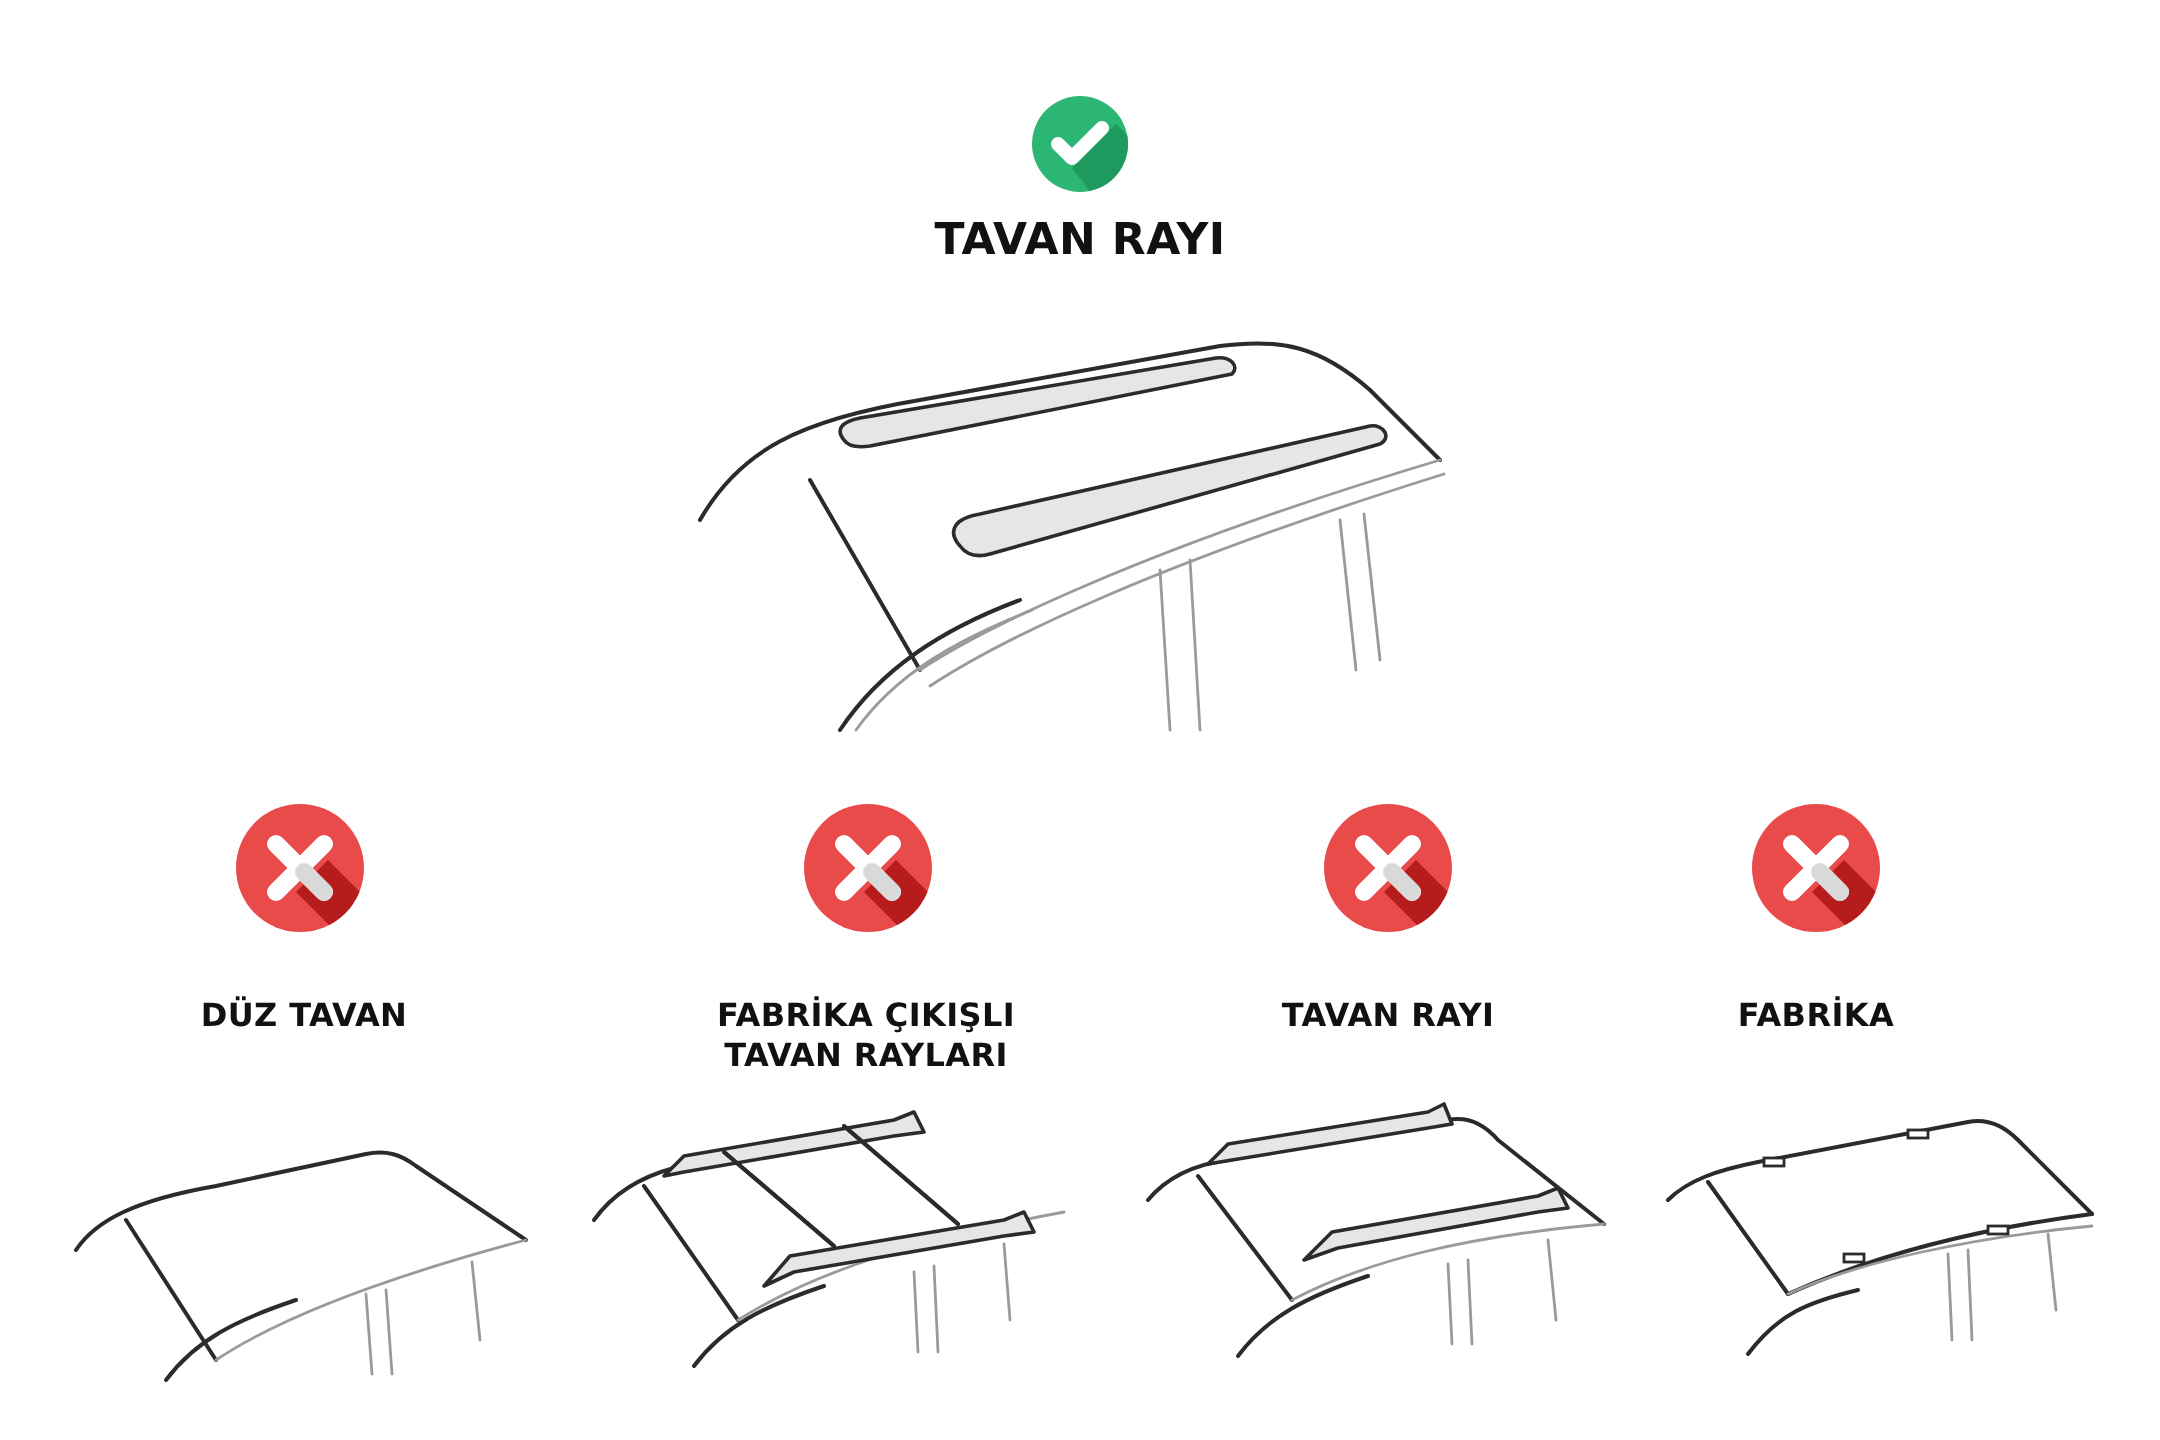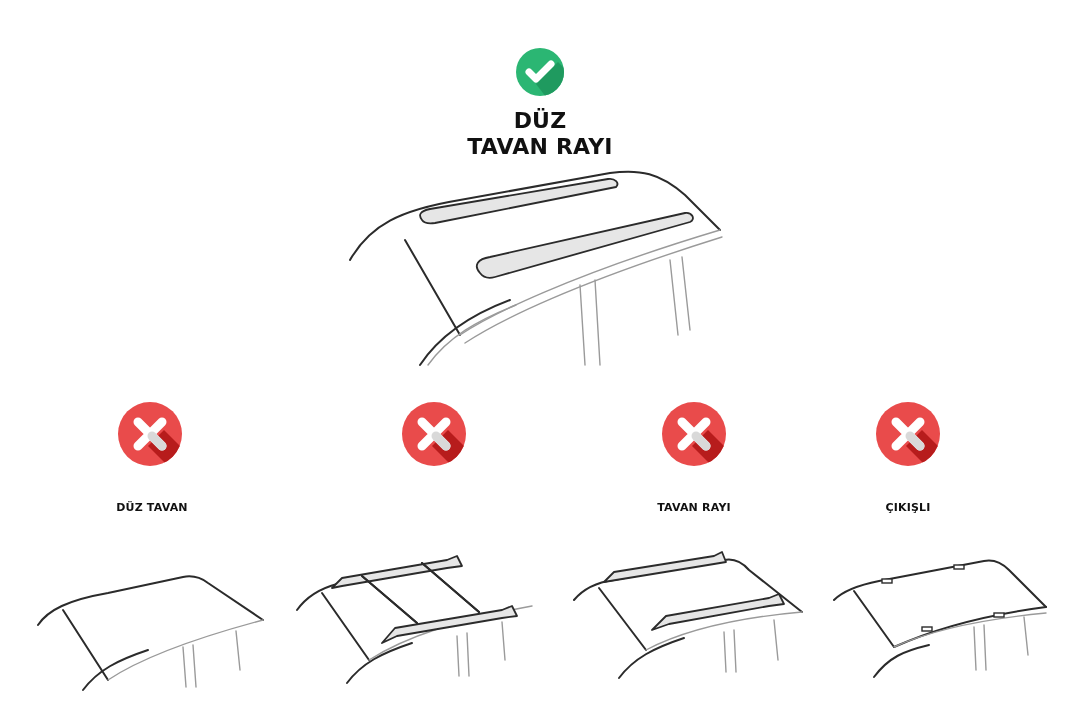--- a/index.html
+++ b/index.html
@@ -1,21 +1,21 @@
 <!DOCTYPE html>
 <html><head>
 <meta charset="utf-8">
 <style>
   html, body { margin:0; padding:0; }
   body { width:1080px; height:720px; background:#ffffff; position:relative; overflow:hidden;
          font-family:"DejaVu Sans","Liberation Sans",sans-serif; }
   .abs { position:absolute; }
   .title { font-weight:bold; color:#111; text-align:center; letter-spacing:0.2px; }
   .main-title { left:440px; width:200px; top:108px; font-size:22px; line-height:26px; }
-  .opt-label { font-size:11px; line-height:20px; width:220px; }
+  .opt-label { font-size:16px; line-height:20px; width:220px; }
   .icon { width:64px; height:64px; }
   svg.car { position:absolute; overflow:visible; }
   .car path, .car line, .car polyline { fill:none; stroke:#2b2b2b; stroke-width:2; stroke-linecap:round; stroke-linejoin:round; }
   .car .thin { stroke:#9a9a9a; stroke-width:1.4; }
   .car .rail { fill:#e6e6e6; stroke:#2b2b2b; stroke-width:1.8; }
 </style>
 </head>
 <body>
 
 <div class="abs" style="left:0;top:0;width:1080px;height:380px;">
@@ -23,21 +23,20 @@
     <defs>
         <clipPath id="cg">
           <circle cx="32" cy="32" r="24"></circle>
         </clipPath>
       </defs>
     <circle cx="32" cy="32" r="24" fill="#2bb673"></circle>
     <polygon clip-path="url(#cg)" points="28,44 50,22 70,42 48,70" fill="#1f9a5f"></polygon>
     <polyline points="21,32 28,39 43,24" fill="none" stroke="#ffffff" stroke-width="7" stroke-linecap="round" stroke-linejoin="round"></polyline>
   </svg>
   <div class="abs title main-title">
-    <div>DÜZ</div>
     <div>TAVAN RAYI</div>
   </div>
 
   <svg class="car" style="left:340px;top:165px;" width="390" height="200" viewBox="0 0 390 200">
     <path d="M10,95 C30,60 60,45 120,35 L270,8 C300,4 320,8 345,30 L380,65"></path>
     <path d="M65,75 L120,170"></path>
     <path d="M120,170 C150,150 230,110 380,65" class="thin"></path>
     <path d="M125,178 C160,155 235,118 382,72" class="thin"></path>
     <path d="M80,200 C100,170 130,150 170,135"></path>
     <path d="M88,200 C108,172 138,155 176,140" class="thin"></path>
@@ -84,20 +83,24 @@
       <defs>
           <clipPath id="c2">
             <circle cx="32" cy="32" r="32"></circle>
           </clipPath>
         </defs>
       <circle cx="32" cy="32" r="32" fill="#e94b4b"></circle>
       <polygon clip-path="url(#c2)" points="30,44 46,28 80,62 64,78" fill="#b71c1c"></polygon>
       <path d="M20,20 L44,44 M44,20 L20,44" stroke="#ffffff" stroke-width="9" stroke-linecap="round"></path>
       <path d="M34,34 L44,44" stroke="#d9d9d9" stroke-width="9" stroke-linecap="round"></path>
     </svg>
+    <div class="abs title opt-label" style="left:18px;top:108px;">
+      <div>FABRİKA ÇIKIŞLI</div>
+      <div>TAVAN RAYLARI</div>
+    </div>
     <svg class="car" style="left:-8px;top:158px;" width="240" height="140" viewBox="0 0 240 140">
       <path d="M0,62 C10,48 25,40 40,36"></path>
       <path d="M25,45 L72,112"></path>
       <path d="M72,112 C110,88 160,72 235,58" class="thin"></path>
       <path d="M50,135 C65,115 85,105 115,95"></path>
       <path class="rail" d="M35,40 L45,30 L150,12 L160,8 L165,18 L150,20 L45,38 Z"></path>
       <path class="rail" d="M85,95 L98,80 L205,62 L215,58 L220,68 L205,70 L100,88 Z"></path>
       <path d="M65,28 L120,75 M125,15 L182,64" stroke-width="5" stroke="#2b2b2b"></path>
       <path d="M65,28 L120,75 M125,15 L182,64" stroke-width="3" stroke="#ffffff"></path>
       <line x1="160" y1="88" x2="162" y2="128" class="thin"></line>
@@ -140,21 +143,21 @@
           <clipPath id="c4">
             <circle cx="32" cy="32" r="32"></circle>
           </clipPath>
         </defs>
       <circle cx="32" cy="32" r="32" fill="#e94b4b"></circle>
       <polygon clip-path="url(#c4)" points="30,44 46,28 80,62 64,78" fill="#b71c1c"></polygon>
       <path d="M20,20 L44,44 M44,20 L20,44" stroke="#ffffff" stroke-width="9" stroke-linecap="round"></path>
       <path d="M34,34 L44,44" stroke="#d9d9d9" stroke-width="9" stroke-linecap="round"></path>
     </svg>
     <div class="abs title opt-label" style="left:-32px;top:108px;">
-      <div>ÇIKIŞLI</div>
+      <div>FABRİKA</div>
     </div>
     <svg class="car" style="left:4px;top:165px;" width="215" height="125" viewBox="0 0 215 125">
       <path d="M0,45 C10,35 25,30 45,26 L150,6 C160,4 168,8 175,15 L212,52"></path>
       <path d="M20,36 L60,92"></path>
       <path d="M60,92 C100,74 150,60 212,52"></path>
       <path d="M60,92 C95,76 150,64 212,58" class="thin"></path>
       <path d="M40,122 C55,102 70,96 95,90"></path>
       <rect x="48" y="24" width="10" height="4" fill="#ffffff" stroke="#2b2b2b" stroke-width="1.4"></rect>
       <rect x="120" y="10" width="10" height="4" fill="#ffffff" stroke="#2b2b2b" stroke-width="1.4"></rect>
       <rect x="88" y="72" width="10" height="4" fill="#ffffff" stroke="#2b2b2b" stroke-width="1.4"></rect>

